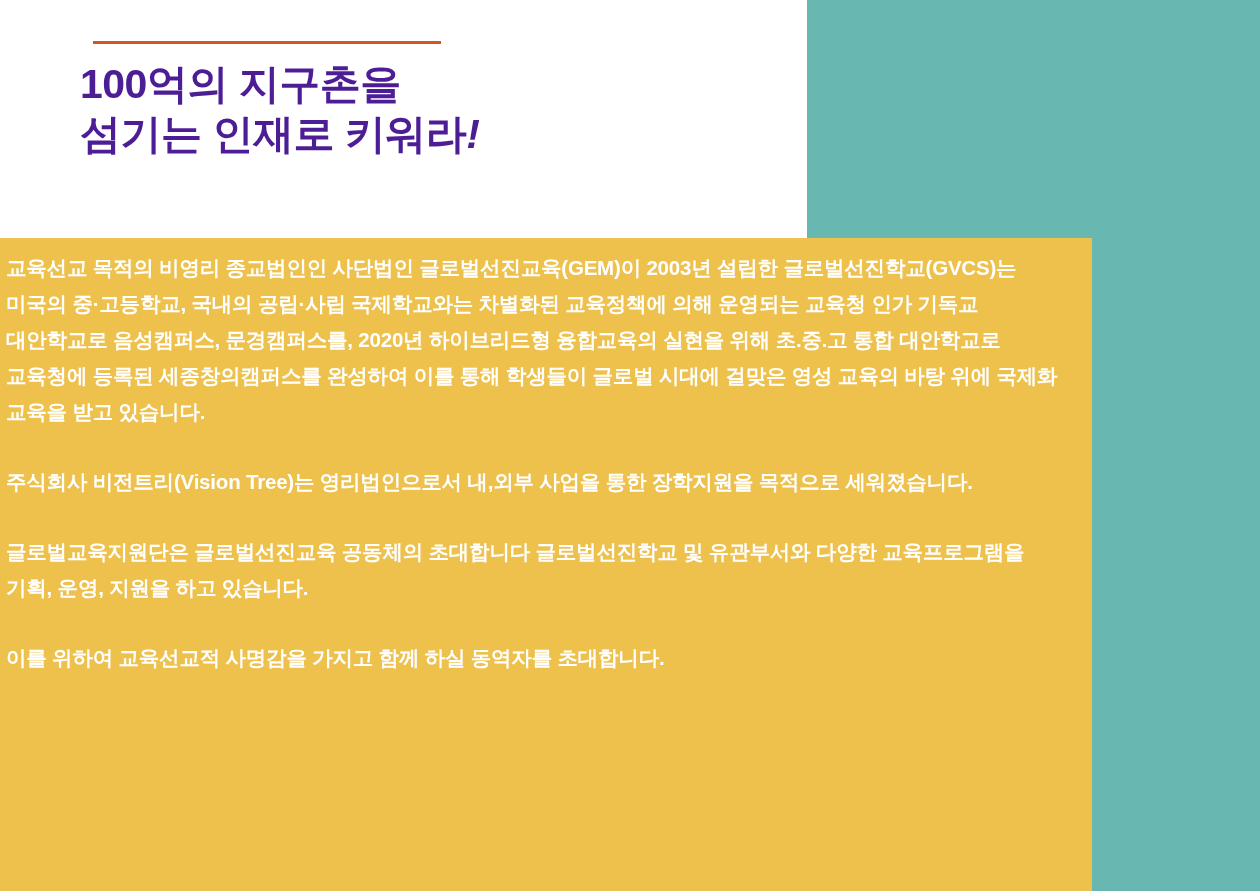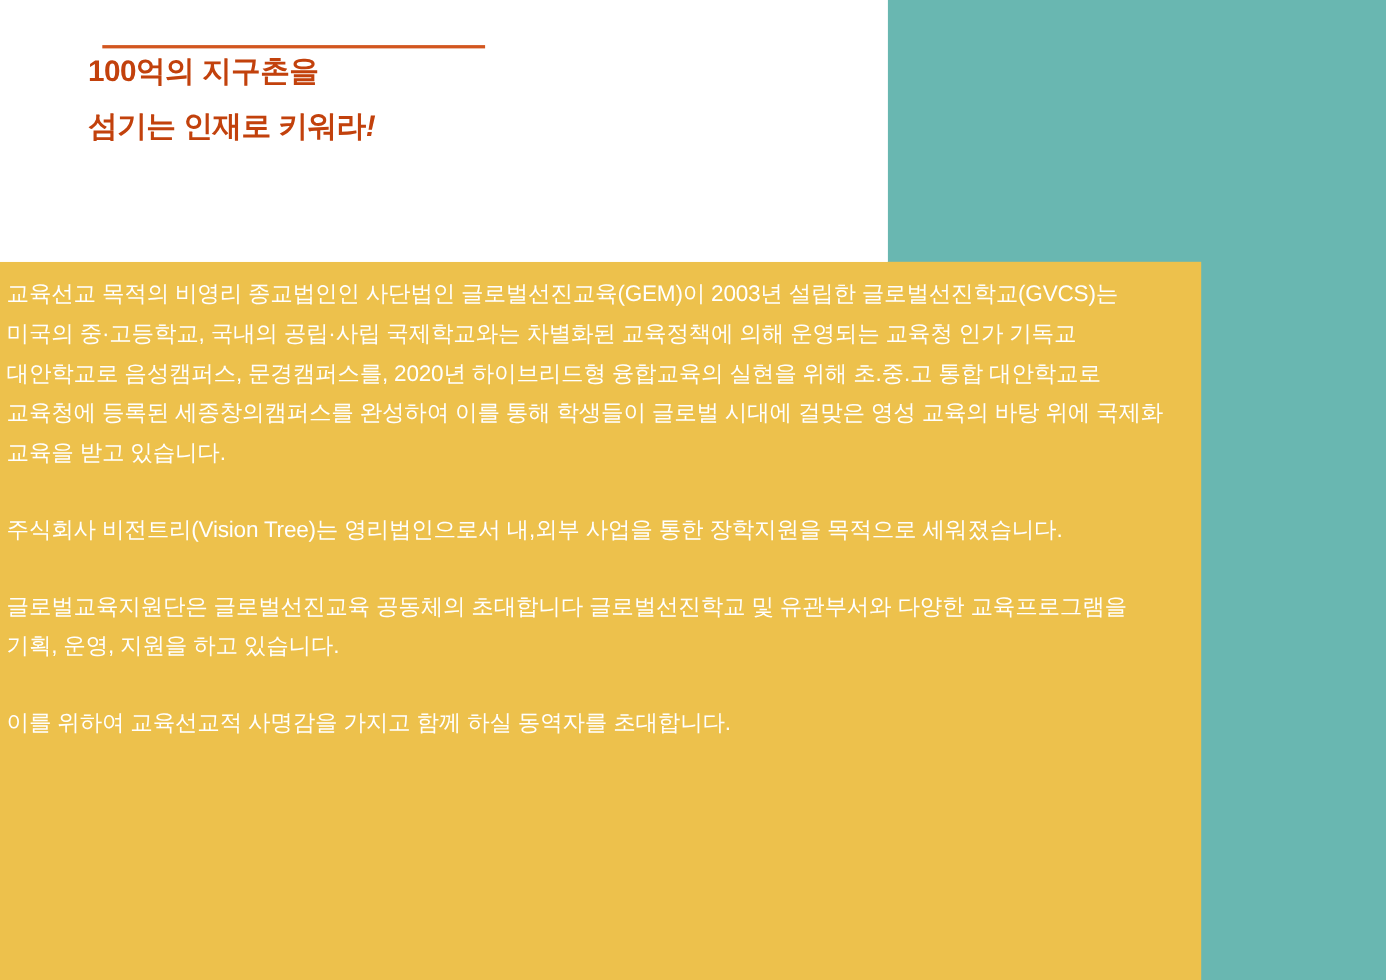--- a/index.html
+++ b/index.html
@@ -46,28 +46,28 @@
     position: absolute;
     left: 93px;
     top: 41px;
     width: 348px;
     height: 3px;
     background: #d2561f;
   }
   #headline {
     position: absolute;
     left: 80px;
-    top: 40px;
+    top: 59px;
     width: 720px;
     margin: 0;
-    font-size: 27px;
+    font-size: 41px;
     font-weight: bold;
     line-height: 50px;
     letter-spacing: -0.5px;
-    color: #c2410c;
+    color: #4c1d95;
     white-space: pre-line;
   }
   .bang {
     font-style: italic;
     font-weight: bold;
   }
 
   
   #body-copy {
     position: absolute;
@@ -77,20 +77,21 @@
     padding: 0 8px 0 6px;
     box-sizing: border-box;
   }
   .para {
     margin: 0 0 34px 0;
     font-size: 20.5px;
     line-height: 36px;
     color: #ffffff;
     letter-spacing: -0.2px;
     word-break: keep-all;
+    font-weight: bold;
   }
   .para:last-child {
     margin-bottom: 12px;
   }
 </style>
 </head>
 <body>
 
 <div id="teal-block"></div>
 <div id="yellow-panel"></div>

